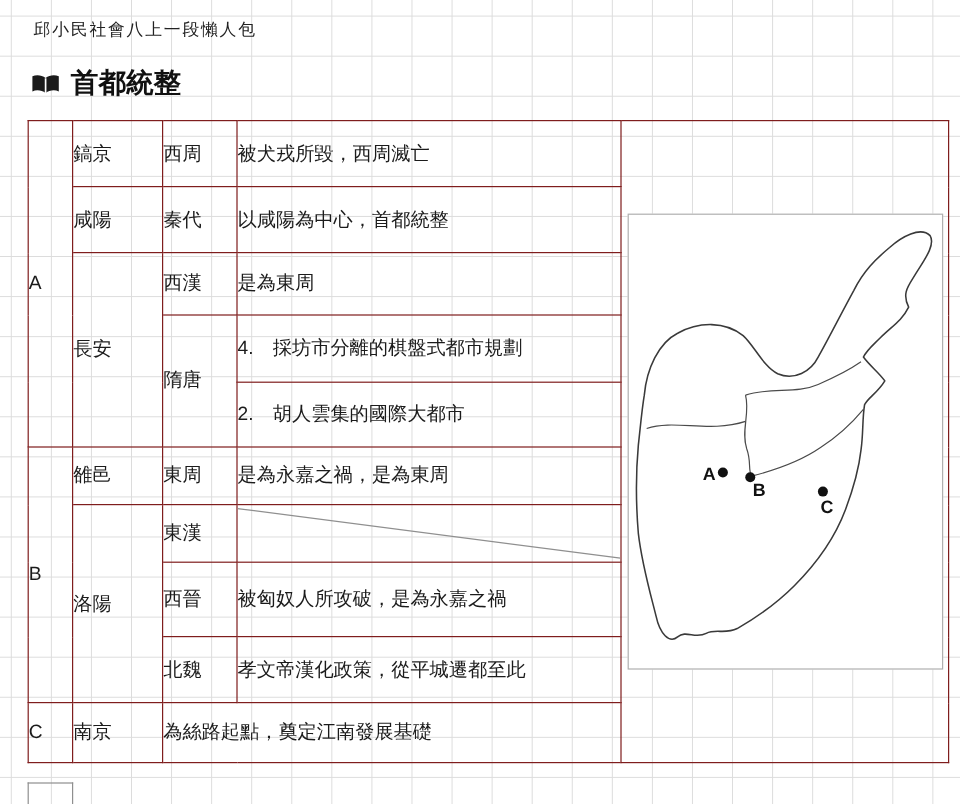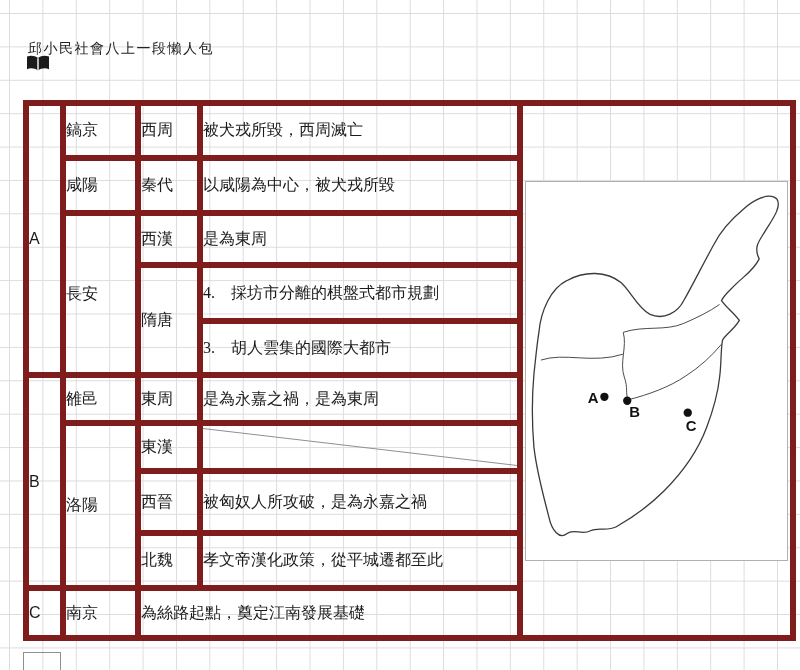--- a/index.html
+++ b/index.html
@@ -18,21 +18,20 @@
     color: #1b1b1b;
   }
 
   .doc-header {
     position: absolute;
     left: 28px;
     top: 16px;
     font-size: 14px;
     letter-spacing: 1.5px;
     color: #222;
-    margin-top: 24px;
   }
 
   .section-title {
     position: absolute;
     left: 26px;
     top: 54px;
     display: flex;
     align-items: center;
     gap: 9px;
     font-size: 23px;
@@ -43,31 +42,31 @@
 
   table.capitals {
     position: absolute;
     left: 23px;
     top: 100px;
     border-collapse: collapse;
     table-layout: fixed;
     background: transparent;
   }
   table.capitals td {
-    border: 6px solid #7f1d1d;
+    border: 1px solid #7f1d1d;
     font-size: 16px;
     padding: 0;
     vertical-align: middle;
     overflow: hidden;
     background: transparent;
   }
   .cell-group   { padding-left: 8px;  font-size: 17px; }
   .cell-city    { padding-left: 12px; }
   .cell-dynasty { padding-left: 10px; margin-left: 16px; }
-  .cell-desc    { padding-left: 12px; font-family: Liberation Serif, serif; }
+  .cell-desc    { padding-left: 12px; }
   .cell-empty   { position: relative; }
   .cell-empty svg { position: absolute; left: 0; top: 0; width: 100%; height: 100%; display: block; }
   .cell-map     { padding: 0; }
 
   .map-frame {
     width: 263px;
     height: 380px;
     margin: 0 auto;
     border: 1px solid #b0b0b0;
     background: #ffffff;
@@ -86,20 +85,21 @@
 
 <div class="doc-header">邱小民社會八上一段懶人包</div>
 
 <div class="section-title">
   <span class="book-icon-wrap">
     <svg width="24" height="18" viewBox="0 0 24 18" aria-hidden="true">
       <path d="M12 4 C9 1.6 4.5 1 1 2.6 L1 15.2 C4.5 13.6 9 14.2 12 16.6 C15 14.2 19.5 13.6 23 15.2 L23 2.6 C19.5 1 15 1.6 12 4 Z" fill="#1b1b1b"></path>
       <path d="M12 4.2 L12 16.4" stroke="#ffffff" stroke-width="1.4" fill="none"></path>
     </svg>
   </span>
+  <span>首都統整</span>
 </div>
 
 <table class="capitals">
   <colgroup>
     <col style="width:37px">
     <col style="width:75px">
     <col style="width:62px">
     <col style="width:320px">
     <col style="width:273px">
   </colgroup>
@@ -123,33 +123,33 @@
             <text class="map-marker-label" x="72" y="221" text-anchor="end">A</text>
             <text class="map-marker-label" x="103" y="235" text-anchor="start">B</text>
             <text class="map-marker-label" x="160" y="249" text-anchor="start">C</text>
           </svg>
         </div>
       </td>
     </tr>
     <tr style="height:55px">
       <td class="cell-city">咸陽</td>
       <td class="cell-dynasty">秦代</td>
-      <td class="cell-desc">以咸陽為中心，被犬戎所毀</td>
+      <td class="cell-desc">以咸陽為中心，首都統整</td>
     </tr>
     <tr style="height:52px">
       <td class="cell-city" rowspan="3">長安</td>
       <td class="cell-dynasty">西漢</td>
       <td class="cell-desc">是為東周</td>
     </tr>
     <tr style="height:56px">
       <td class="cell-dynasty" rowspan="2">隋唐</td>
       <td class="cell-desc">4.　採坊市分離的棋盤式都市規劃</td>
     </tr>
     <tr style="height:54px">
-      <td class="cell-desc">3.　胡人雲集的國際大都市</td>
+      <td class="cell-desc">2.　胡人雲集的國際大都市</td>
     </tr>
     <tr style="height:48px">
       <td class="cell-group" rowspan="4">B</td>
       <td class="cell-city">雒邑</td>
       <td class="cell-dynasty">東周</td>
       <td class="cell-desc">是為永嘉之禍，是為東周</td>
     </tr>
     <tr style="height:48px">
       <td class="cell-city" rowspan="3">洛陽</td>
       <td class="cell-dynasty">東漢</td>

